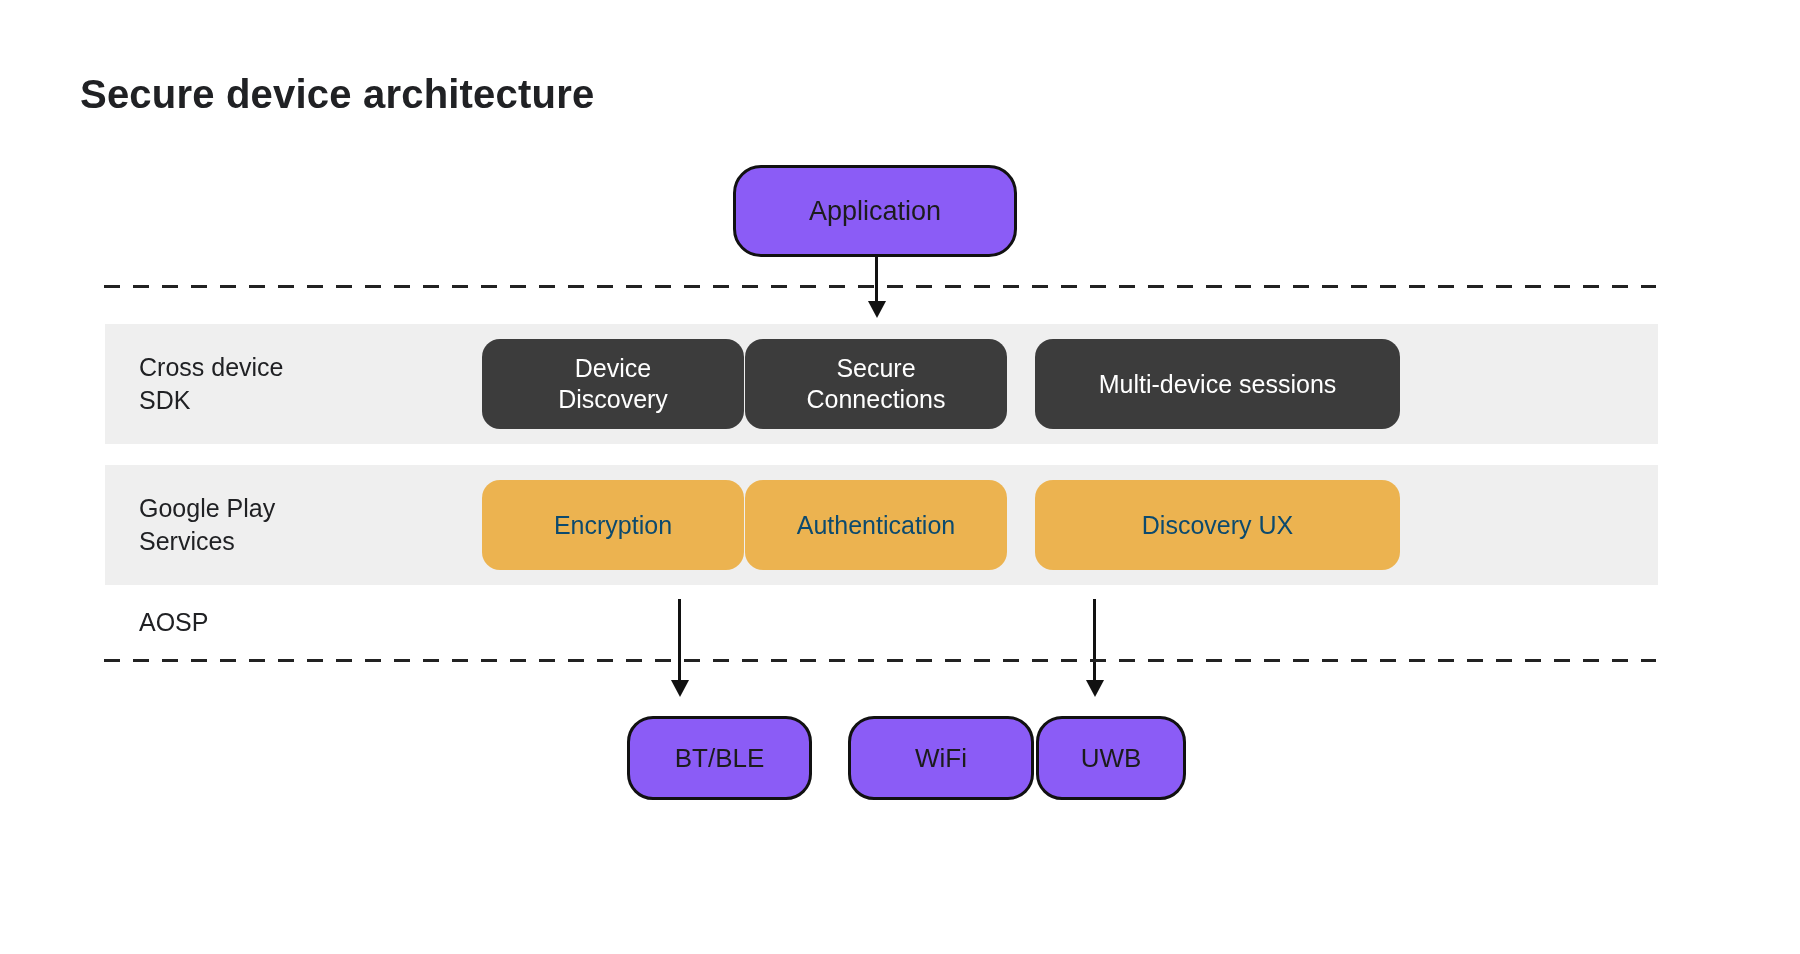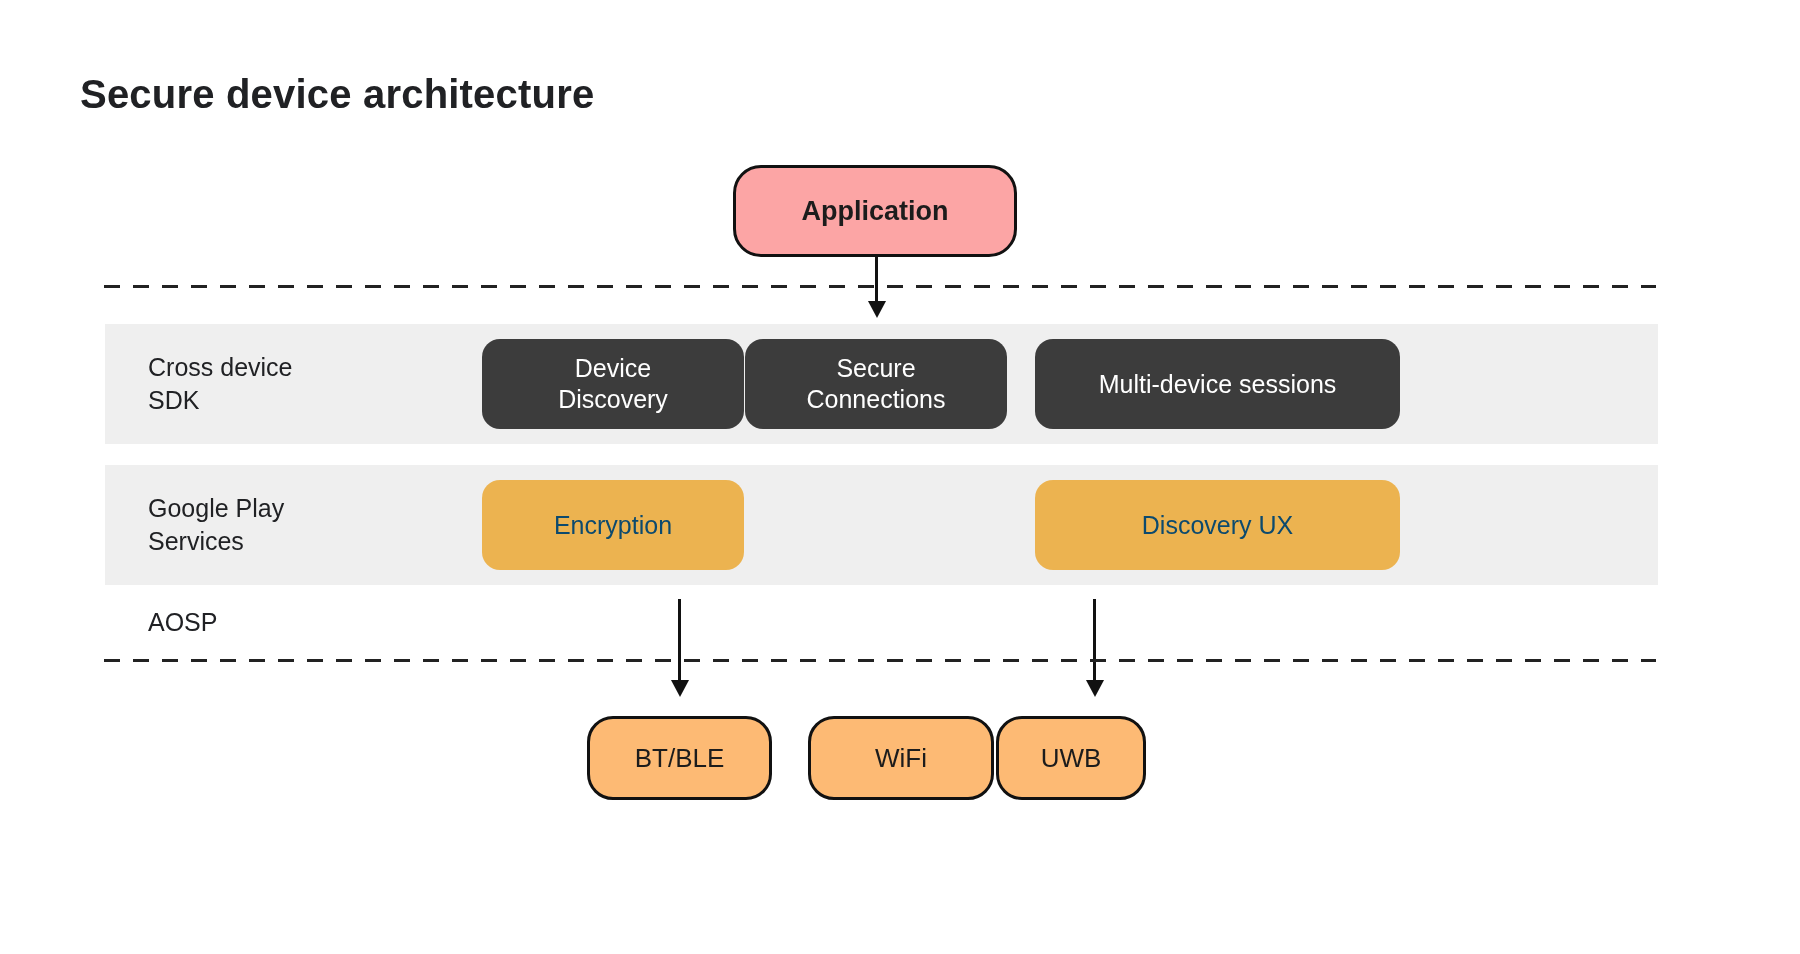--- a/index.html
+++ b/index.html
@@ -11,43 +11,43 @@
 
   .dash { position:absolute; left:104px; width:1552px; height:3px;
           background:repeating-linear-gradient(90deg,#222222 0 16px,transparent 16px 29px); }
   .dash.top { top:285px; }
   .dash.bottom { top:659px; }
 
   .band { position:absolute; left:105px; width:1553px; height:120px; background:#efefef; }
   .band.sdk { top:324px; }
   .band.gps { top:465px; }
 
-  .band-label { position:absolute; left:148px; font-size:25px; line-height:33px;
+  .band-label { position:absolute; left:139px; font-size:25px; line-height:33px;
                 color:#202124; white-space:pre-line; }
   .band-label.sdk { top:351px; }
   .band-label.gps { top:492px; }
   .band-label.aosp { top:606px; }
 
   .box { position:absolute; display:flex; align-items:center; justify-content:center;
          text-align:center; box-sizing:border-box; font-size:25px; line-height:31px;
          white-space:pre-line; }
 
-  .app-box { left:733px; top:165px; width:284px; height:92px; background:#fca5a5;
+  .app-box { left:733px; top:165px; width:284px; height:92px; background:#8b5cf6;
              border:3px solid #111111; border-radius:28px; font-size:27px;
-             font-weight:700; color:#1c1c1c; }
+             font-weight:400; color:#1c1c1c; }
 
   .dark-box { top:339px; height:90px; background:#3c3c3c; color:#ffffff; border-radius:18px; }
   .orange-box { top:480px; height:90px; background:#ecb350; color:#0c4a6e;
                 border-radius:18px; font-weight:500; }
   .col-a { left:482px; width:262px; }
   .col-b { left:745px; width:262px; }
   .col-c { left:1035px; width:365px; }
 
-  .transport-box { top:716px; height:84px; background:#fdba74; border:3px solid #111111;
-                   border-radius:26px; font-size:26px; font-weight:500; color:#1c1c1c; }
+  .transport-box { top:716px; height:84px; background:#8b5cf6; border:3px solid #111111;
+                   border-radius:26px; font-size:26px; font-weight:500; color:#1c1c1c;margin-left:40px; }
   .t-a { left:587px; width:185px; }
   .t-b { left:808px; width:186px; }
   .t-c { left:996px; width:150px; }
 
   .arrow { position:absolute; width:3px; background:#111111; }
   .arrow::after { content:""; position:absolute; left:50%; transform:translateX(-50%);
                   bottom:-16px; border-left:9px solid transparent;
                   border-right:9px solid transparent; border-top:17px solid #111111; }
   .arrow.app { left:875px; top:257px; height:45px; }
   .arrow.btble { left:678px; top:599px; height:82px; }
@@ -72,20 +72,21 @@
   <div class="box dark-box col-a">Device
 Discovery</div>
   <div class="box dark-box col-b">Secure
 Connections</div>
   <div class="box dark-box col-c">Multi-device sessions</div>
 
   <div class="band gps"></div>
   <div class="band-label gps">Google Play
 Services</div>
   <div class="box orange-box col-a">Encryption</div>
+  <div class="box orange-box col-b">Authentication</div>
   <div class="box orange-box col-c">Discovery UX</div>
 
   <div class="band-label aosp">AOSP</div>
 
   <div class="arrow btble"></div>
   <div class="arrow uwb"></div>
 
   <div class="dash bottom"></div>
 
   <div class="box transport-box t-a">BT/BLE</div>

